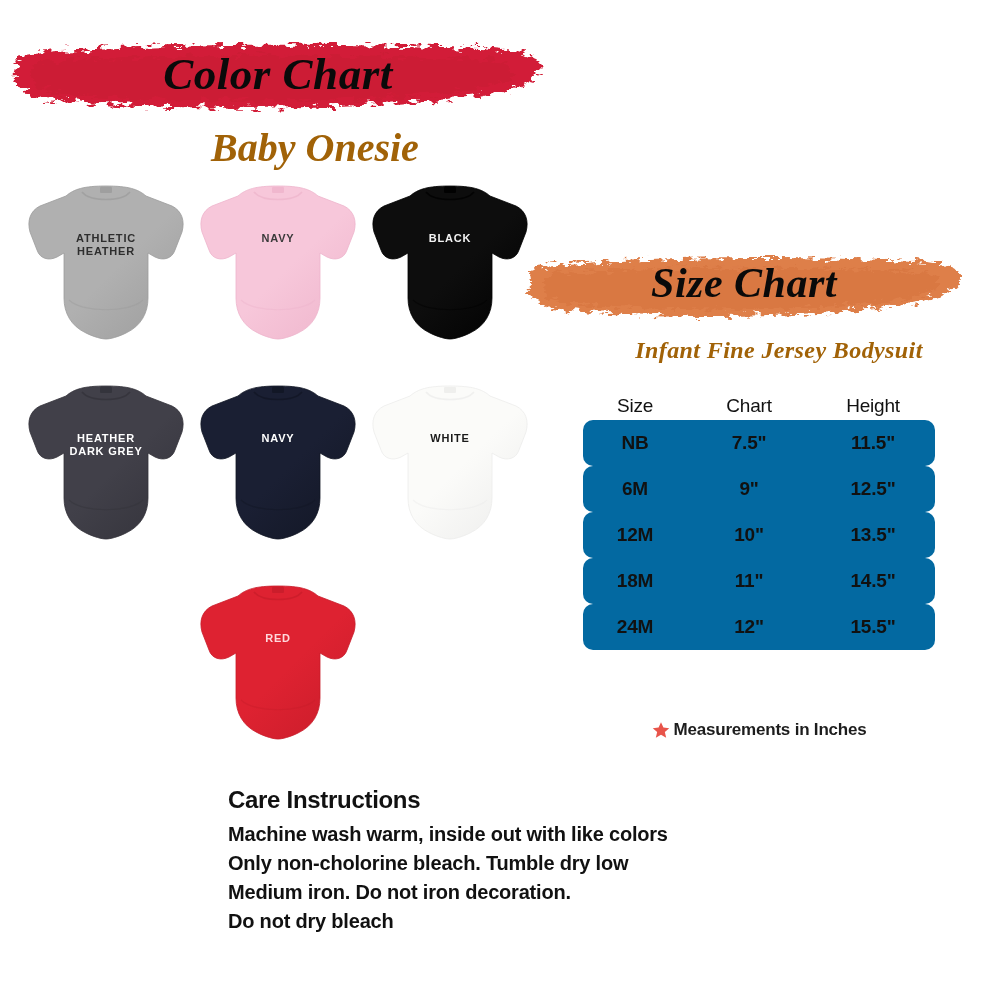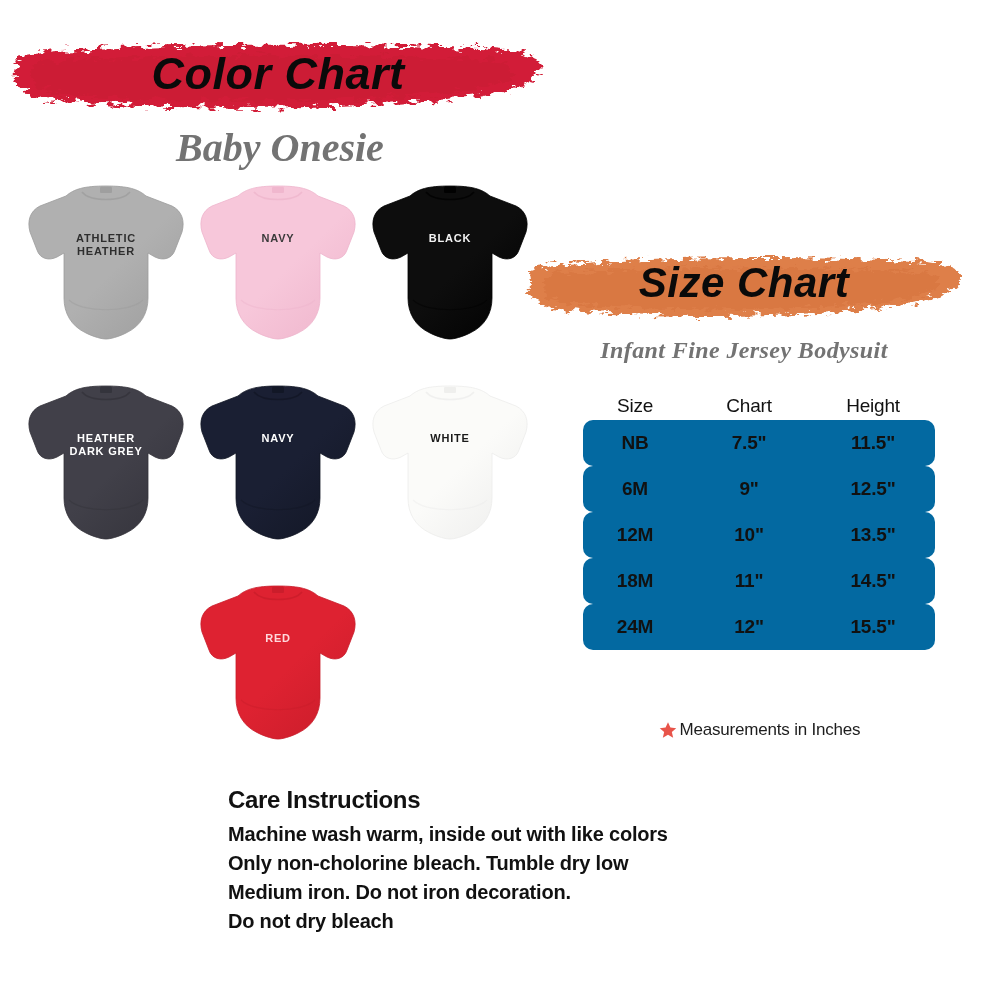--- a/index.html
+++ b/index.html
@@ -17,40 +17,41 @@
   }
   .abs { position: absolute; }
 
   
   .banner { position: absolute; }
   .banner svg { display: block; }
   .banner-title {
     position: absolute;
     width: 100%;
     text-align: center;
-    font-family: Liberation Sans, sans-serif;
+    font-family: Liberation Serif, serif;
     font-style: italic;
     font-weight: bold;
     color: #0a0a0a;
     white-space: nowrap;
     letter-spacing: 0.5px;
   }
 
   #color-banner { left: 8px; top: 42px; width: 540px; height: 72px; }
   #color-banner .banner-title { top: 6px; font-size: 45px; }
 
   #size-banner { left: 523px; top: 255px; width: 442px; height: 66px; }
   #size-banner .banner-title { top: 4px; font-size: 42px; }
 
   
   .subtitle {
     font-family: "Liberation Serif", serif;
     font-style: italic;
     font-weight: bold;
-    color: #737373;
+    color: #a16207;
+    margin-left: 35px;
   }
   #baby-onesie-subtitle {
     left: 0; top: 124px; width: 560px;
     text-align: center;
     font-size: 40px;
   }
   #jersey-subtitle {
     left: 523px; top: 337px; width: 442px;
     text-align: center;
     font-size: 24px;
@@ -135,21 +136,21 @@
     position: absolute;
     left: 583px;
     top: 720px;
     width: 352px;
     display: flex;
     align-items: center;
     justify-content: center;
     gap: 2px;
   }
   #measurements-note .note-text {
-    font-weight: normal;
+    font-weight: bold;
     font-size: 17px;
     color: #1d1d1d;
     letter-spacing: -0.2px;
   }
   .star-icon { display: block; }
 
   
   #care-block {
     position: absolute;
     left: 228px;

